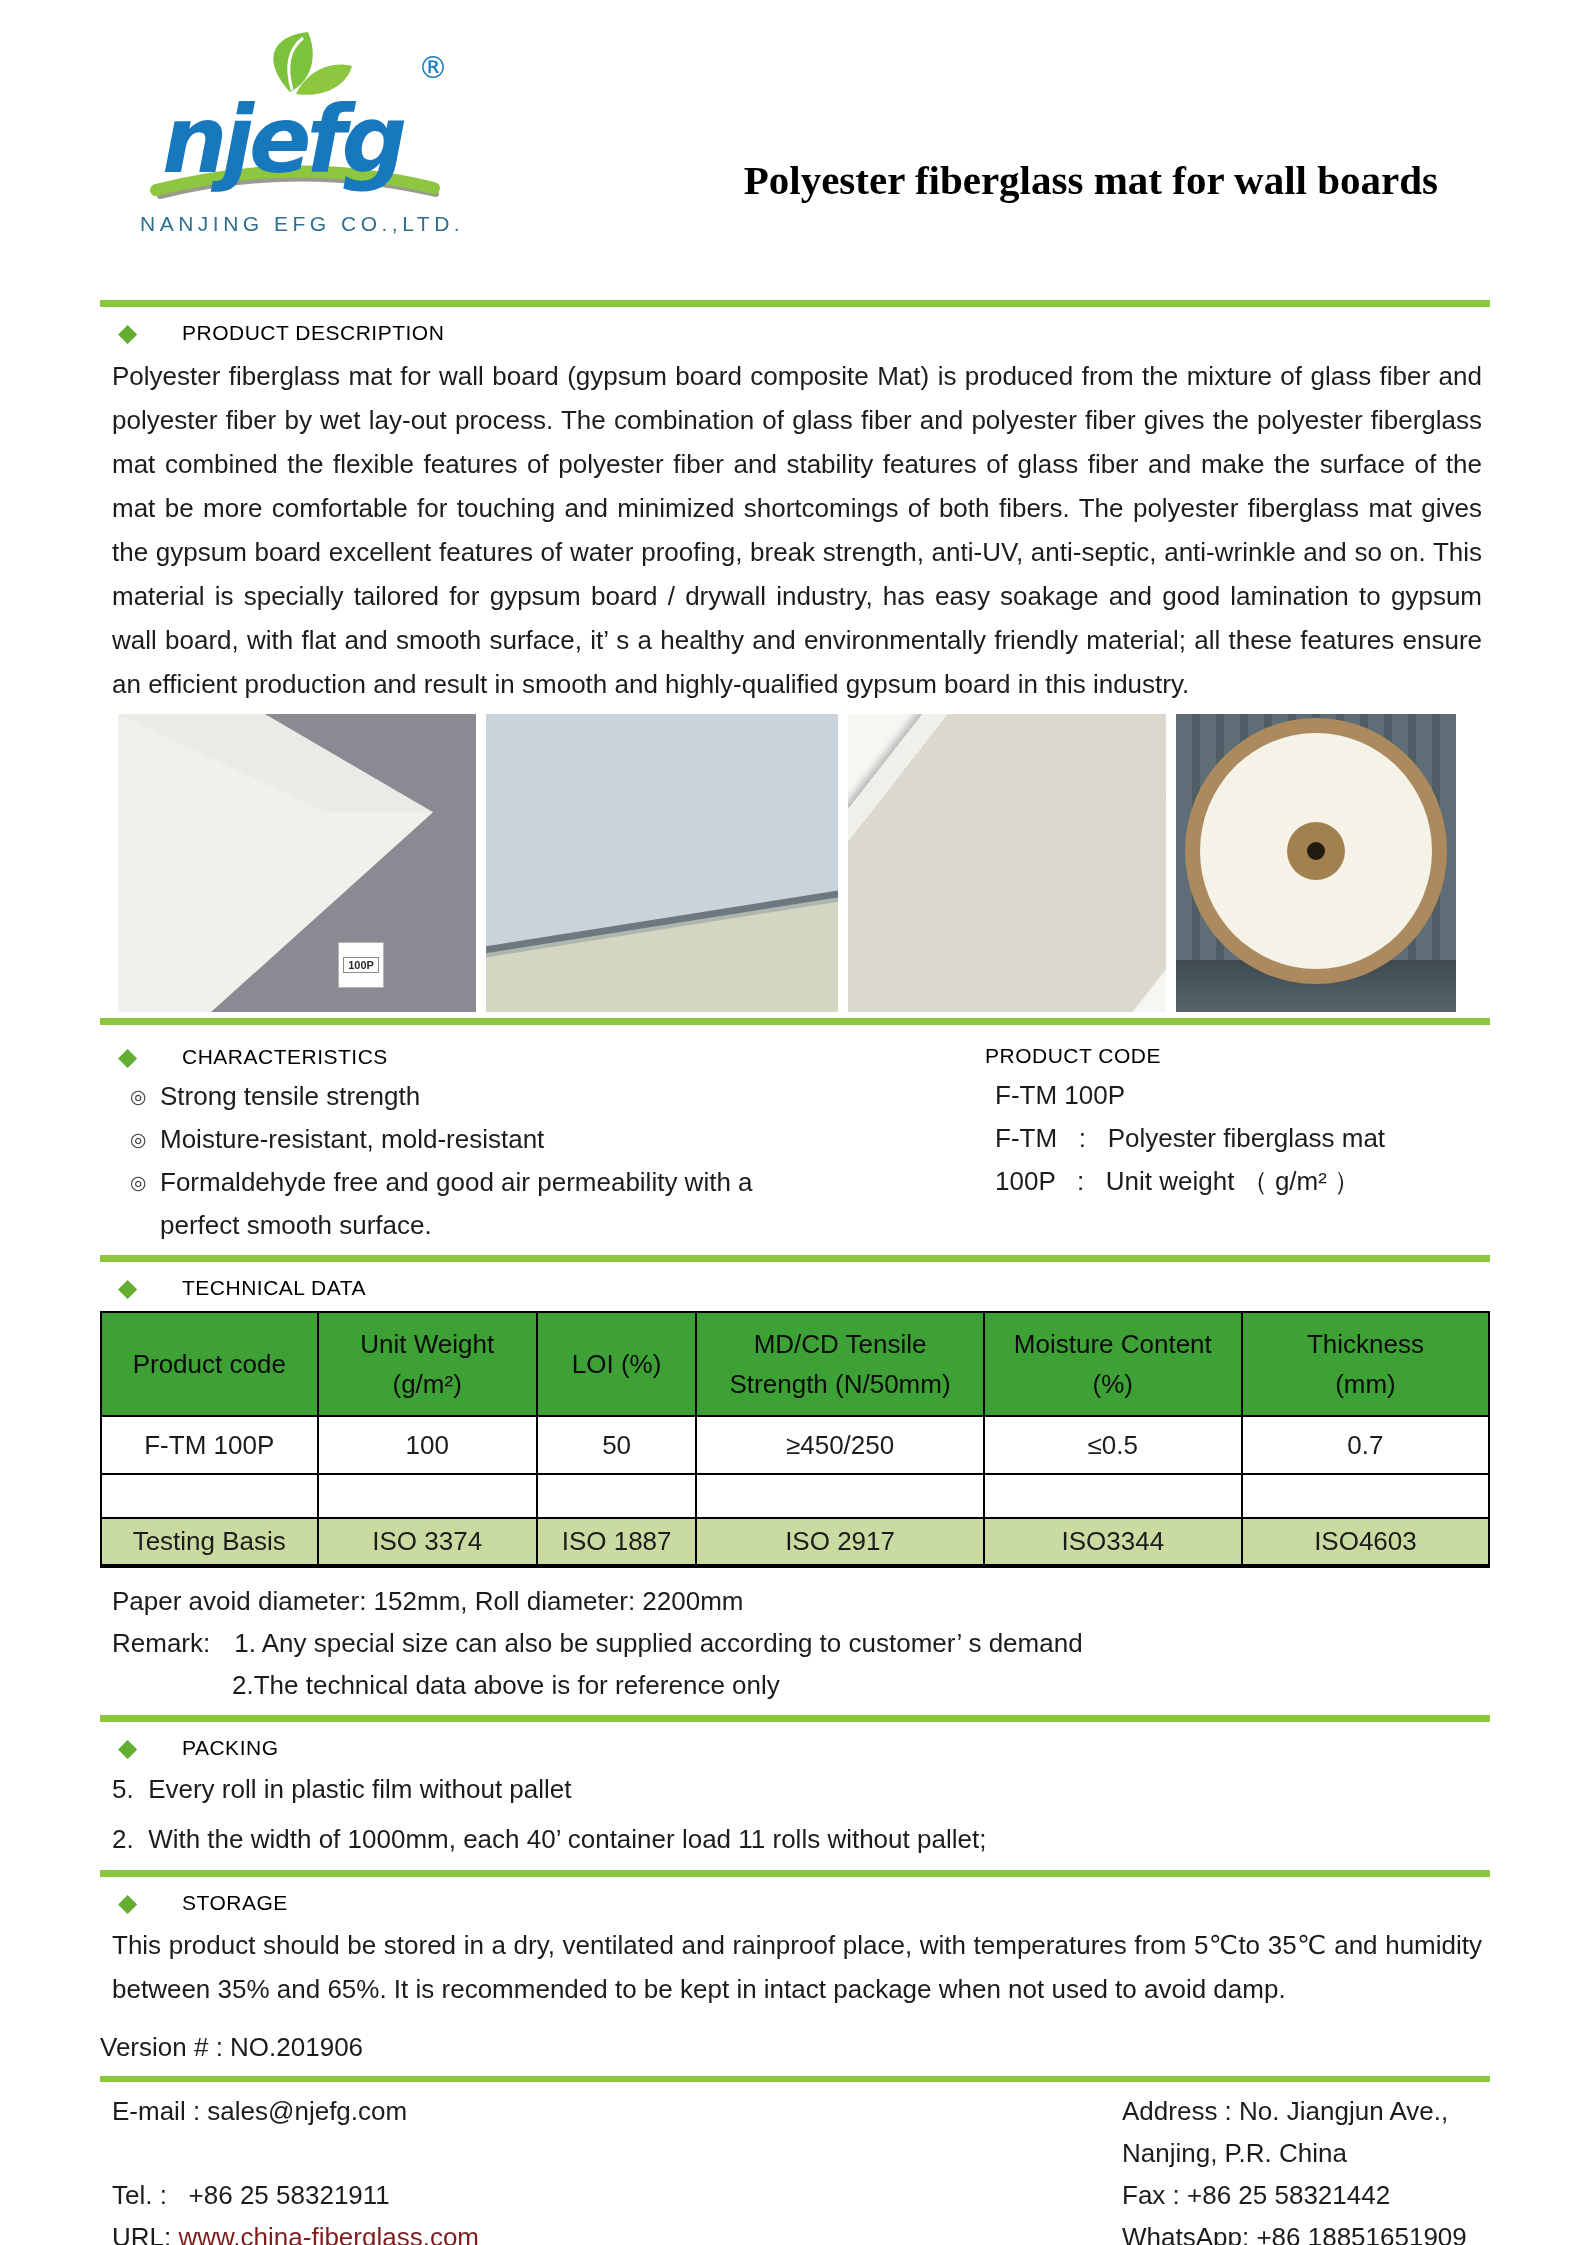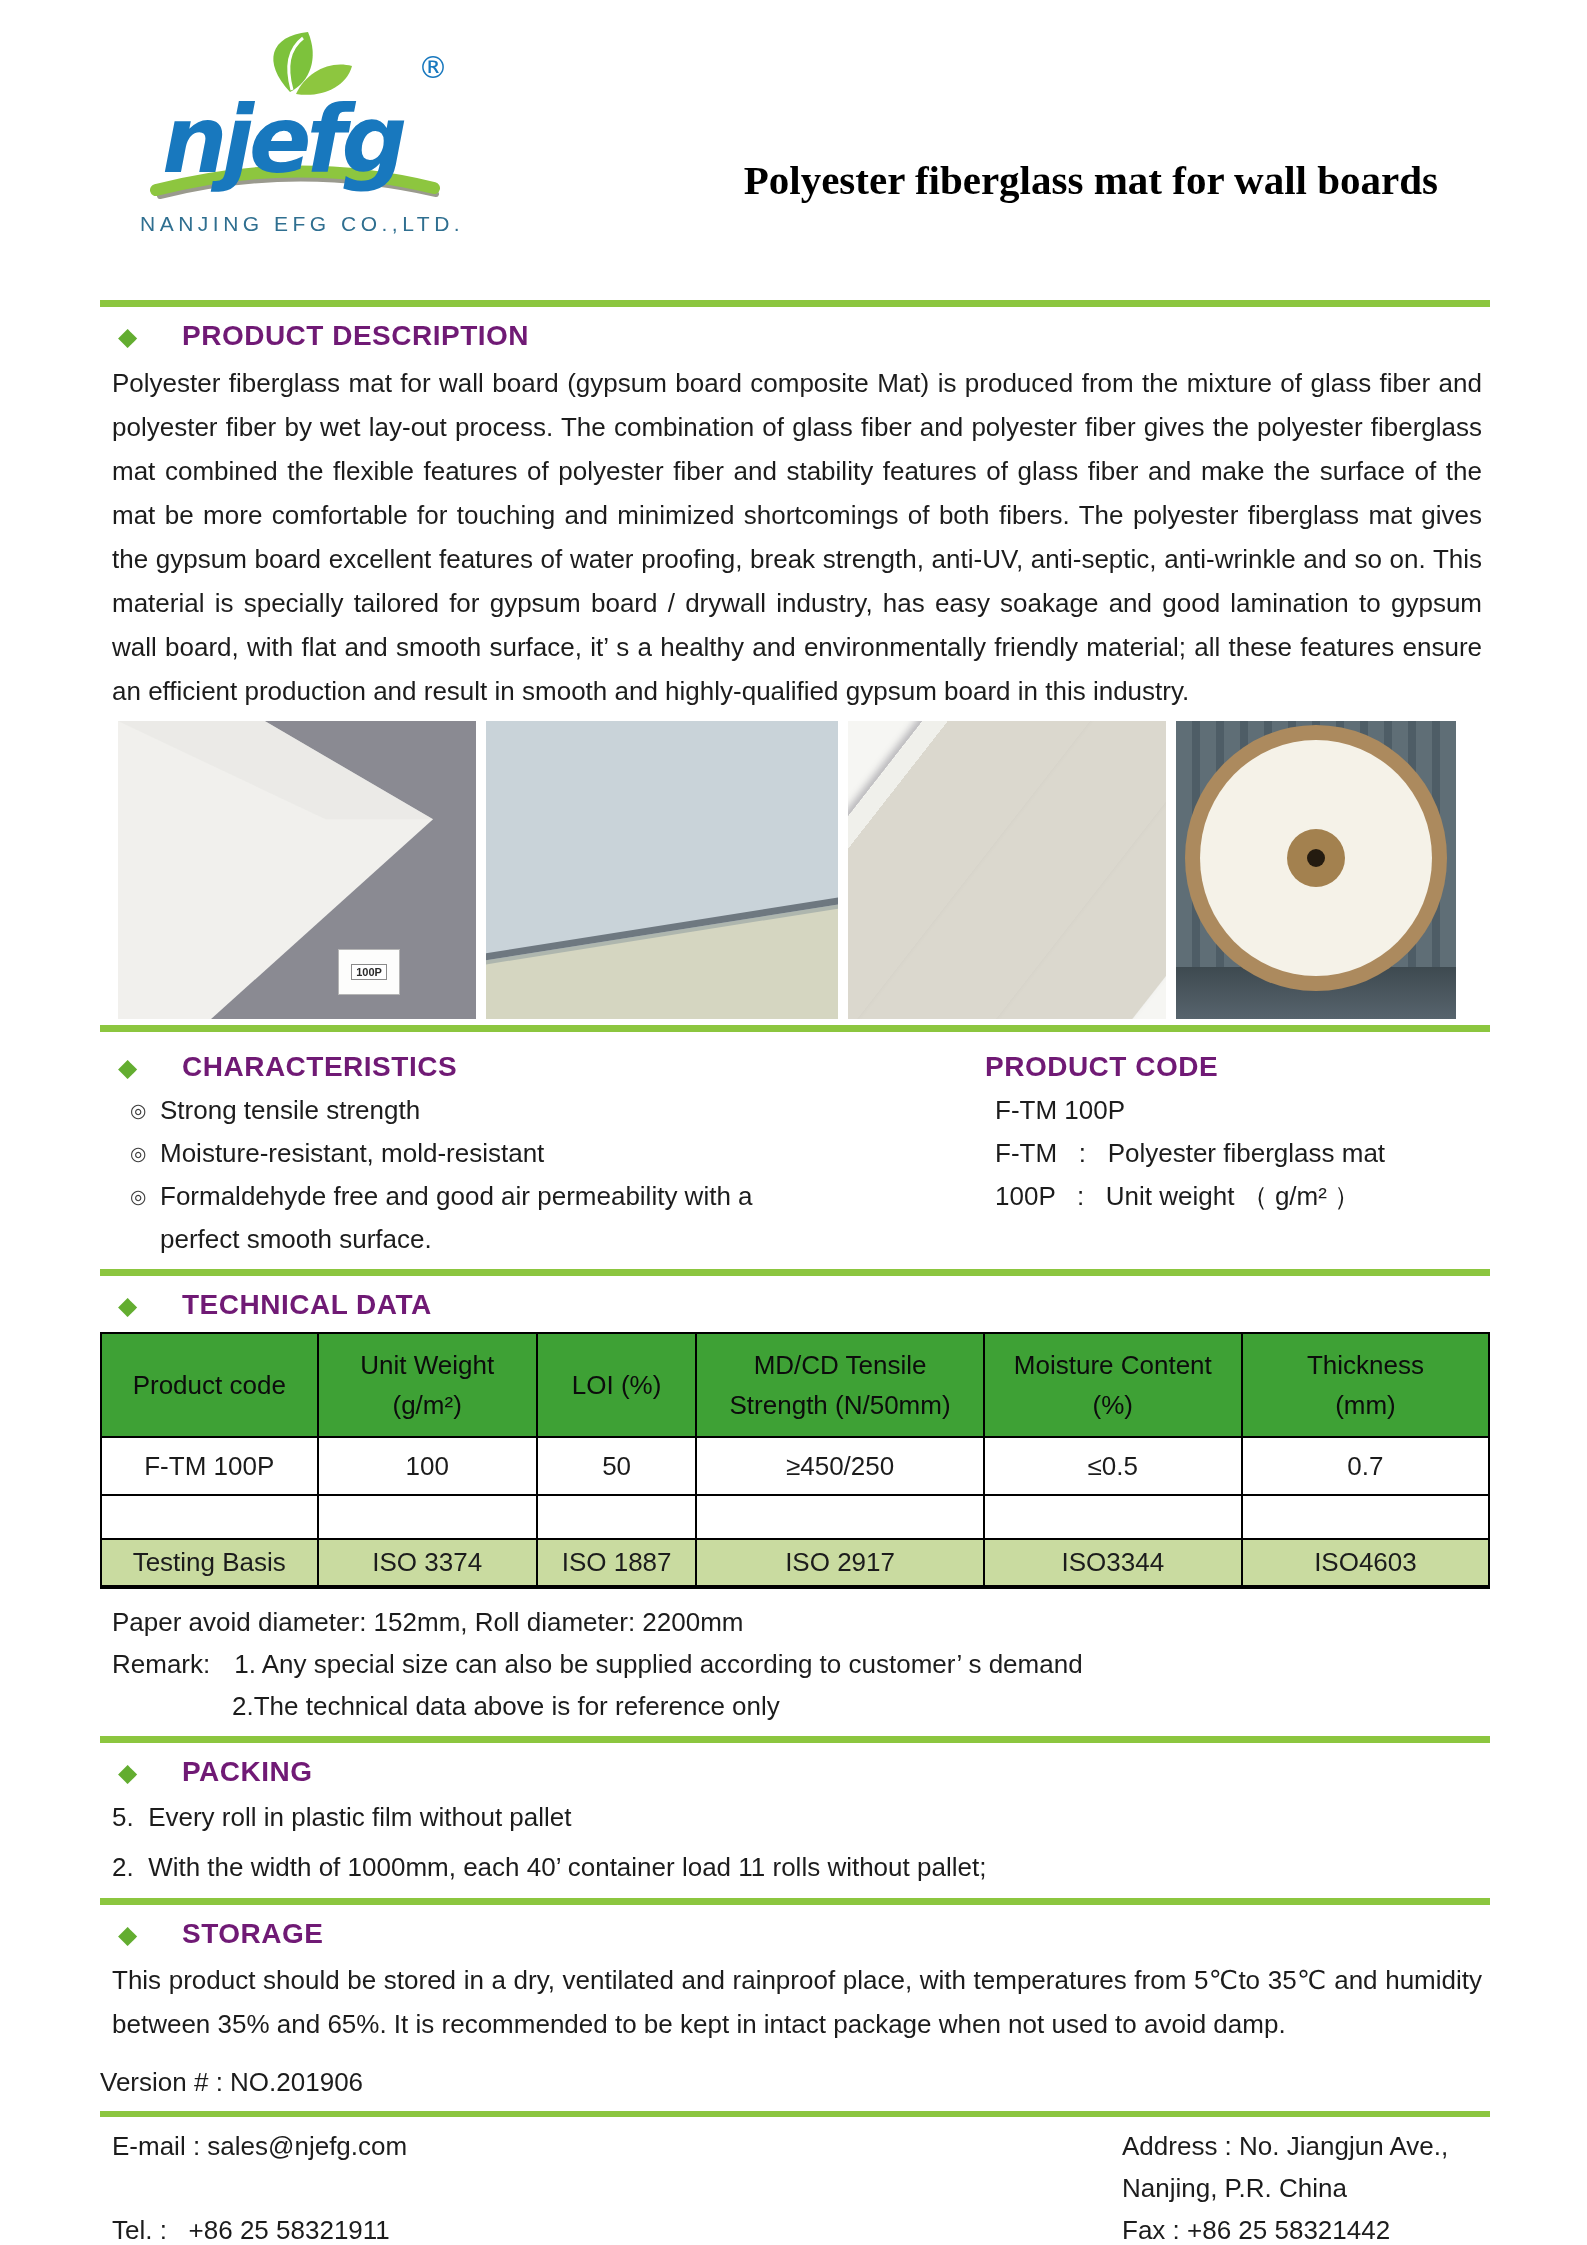--- a/index.html
+++ b/index.html
@@ -19,35 +19,35 @@
   .doc-title {
     position: absolute; right: 52px; top: 156px;
     font-family: "Liberation Serif", "DejaVu Serif", serif;
     font-weight: 700; font-size: 41px; color: #000; white-space: nowrap;
   }
 
   
   .rule { height: 7px; background: #8CC63F; }
   .sec-head { display: flex; align-items: center; margin: 13px 0 0 18px; }
   .diamond { color: #63AD30; font-size: 25px; line-height: 1; width: 64px; flex: none; }
-  .sec-title { color: #701a75; font-weight: bold; font-size: 28px; letter-spacing: 0.5px; }
+  .sec-title { color: #000000; font-weight: normal; font-size: 21px; letter-spacing: 0.5px; }
   .pre { white-space: pre-wrap; }
 
   
   .desc-body { margin: 9px 0 0 12px; width: 1370px; line-height: 44px; text-align: justify; }
 
   
   .photos { display: flex; margin: 8px 0 0 18px; gap: 10px; height: 298px; }
   .photo { position: relative; overflow: hidden; flex: none; height: 298px; }
   .p1 { width: 358px; background: #8A8A92; }
   .p1-sheet { position: absolute; inset: 0; background: #F1F0ED;
     clip-path: polygon(0 0, 41% 0, 88% 33%, 26% 100%, 0 100%); }
   .p1-sheet2 { position: absolute; inset: 0; background: #E6E5E1;
     clip-path: polygon(0 0, 41% 0, 88% 33%, 58% 33%); opacity: .55; }
-  .p1-label { position: absolute; left: 220px; top: 228px; width: 62px; height: 46px;
+  .p1-label { position: absolute; left: 220px; top: 228px; width: 46px; height: 46px;
     background: #fdfdfc; border: 1px solid #b5b5b5; display: flex; align-items: center; justify-content: center; }
   .p1-label span { font-size: 11px; font-weight: bold; color: #2a2a2a; border: 1px solid #8a8a8a; padding: 1px 4px; background: #fff; }
   .p2 { width: 352px; background: #BE1722; }
   .p2-beige { position: absolute; left: -45px; top: 165px; width: 500px; height: 300px;
     background: #D5D6C1; transform: rotate(-13deg); border-top: 4px solid #8f9088; }
   .p2-board { position: absolute; left: -35px; top: -95px; width: 480px; height: 300px;
     background: #C9D3D9; transform: rotate(-9deg); border-bottom: 7px solid #6E7880; box-shadow: 0 4px 0 #aeb6ae; }
   .p3 { width: 318px; background: #F6F6F3; }
   .board { position: absolute; width: 132px; height: 560px; transform: rotate(38deg);
     background: linear-gradient(90deg, #F0F0EB 0 20px, #DBD8CE 20px);

